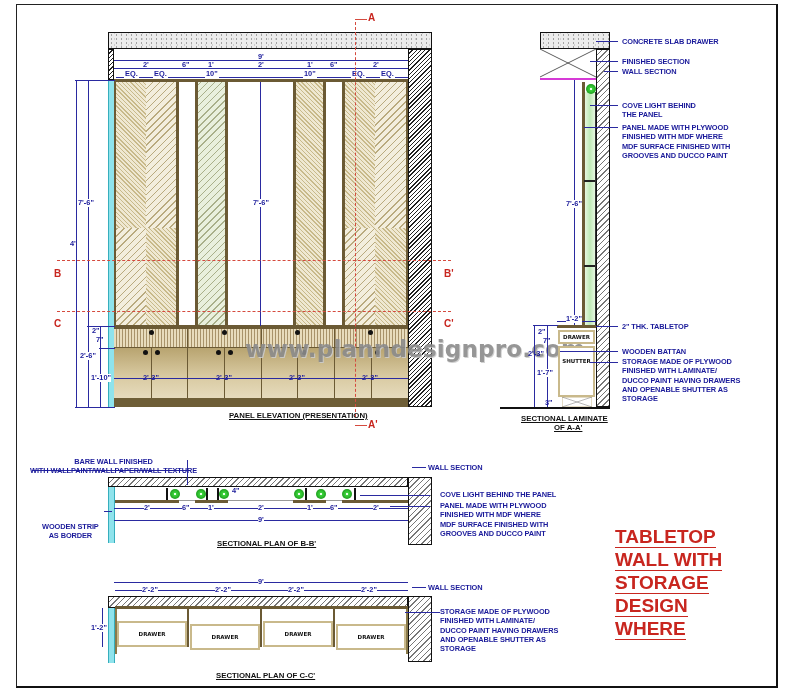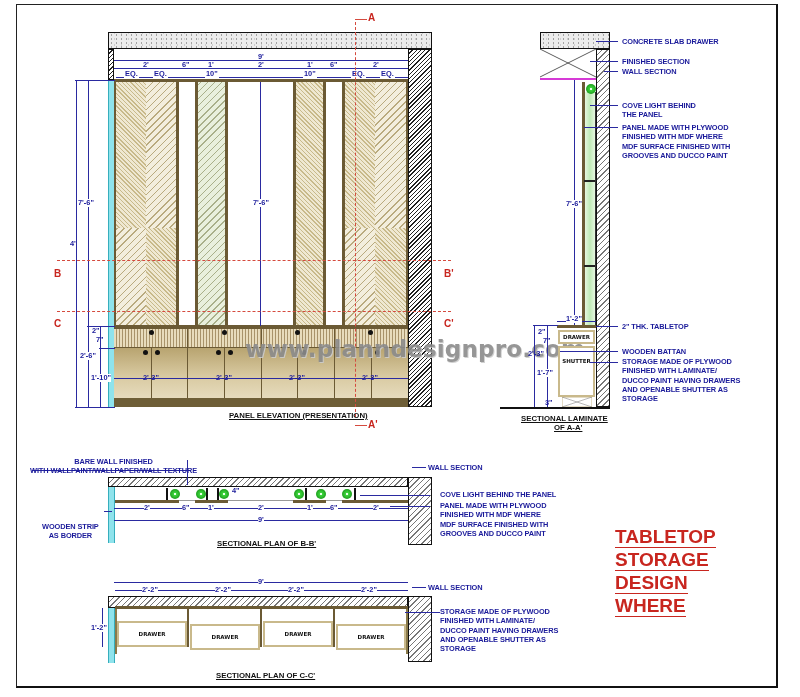--- a/index.html
+++ b/index.html
@@ -313,16 +313,17 @@
 FINISHED WITH LAMINATE/
 DUCCO PAINT HAVING DRAWERS
 AND OPENABLE SHUTTER AS
 STORAGE</div>
 
   <div class="cap" style="left:216px;top:671px;">SECTIONAL PLAN OF C-C'</div>
 </div>
 
 <div class="title">
   <div>TABLETOP</div>
+  <div>WALL WITH</div>
   <div>STORAGE</div>
   <div>DESIGN</div>
   <div>WHERE</div>
 </div>
 
 </body></html>

